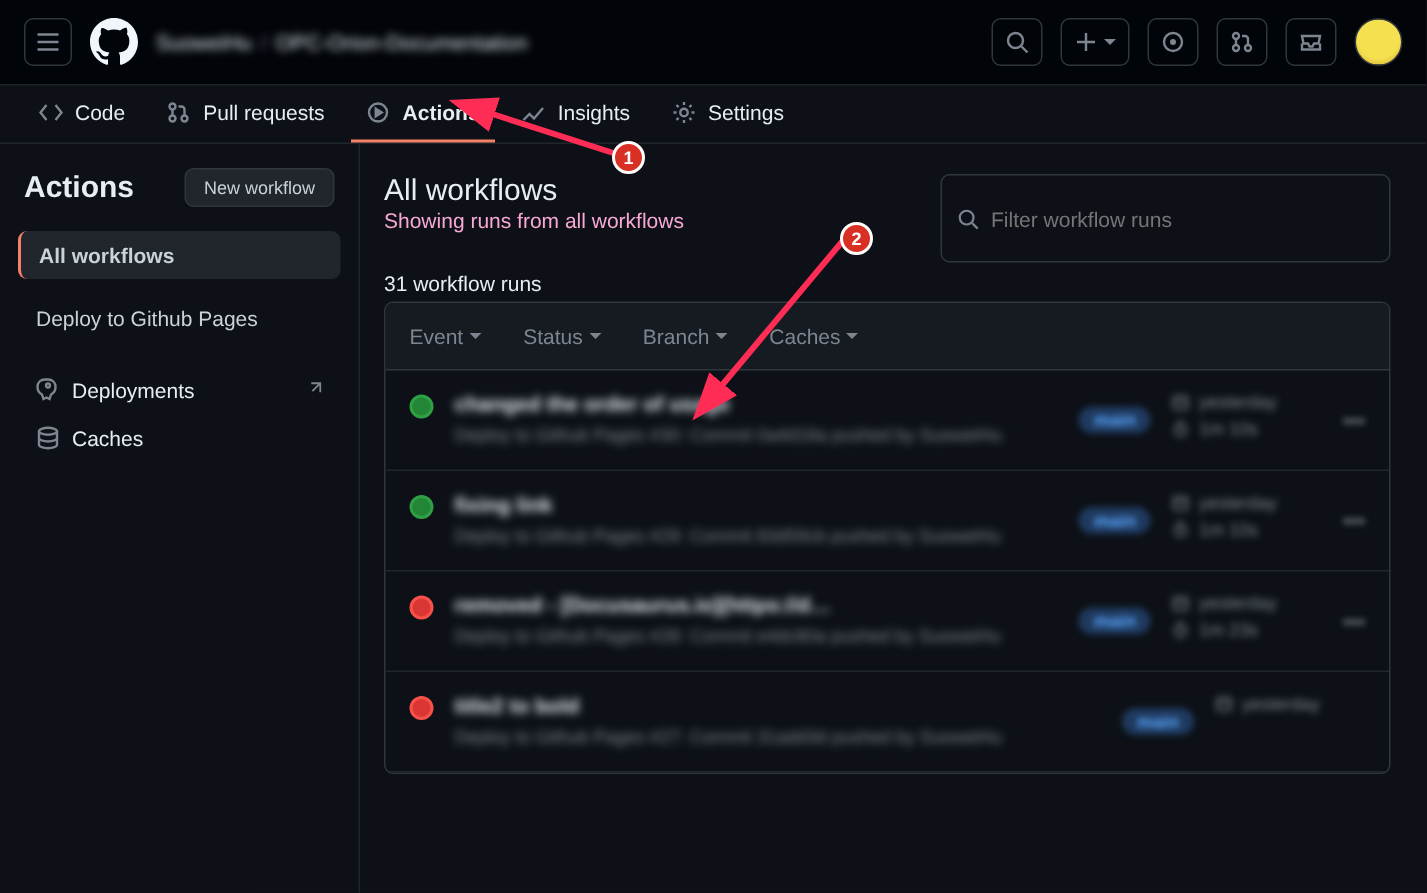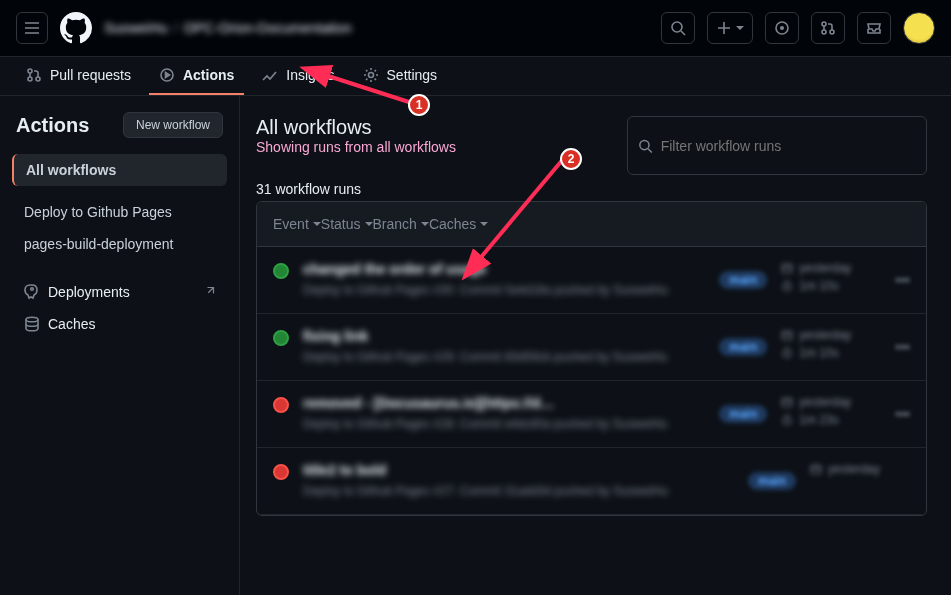--- a/index.html
+++ b/index.html
@@ -99,21 +99,21 @@
   padding: 5px 10px; width: 300px; color: #7d8590; margin-left: 36px;
 }
 .search-box input {
   background: transparent; border: none; outline: none; color: #e6edf3; width: 100%;
   font-size: 14px;
 }
 .run-count { font-weight: 400; margin-bottom: 4px; }
 
 .run-box { border: 1px solid #30363d; border-radius: 6px; overflow: hidden; }
 .filter-bar {
-  display: flex; padding: 14px 16px;
+  display: flex; gap: 28px; padding: 14px 16px;
   background: #161b22; border-bottom: 1px solid #30363d;
   color: #7d8590;
 }
 .filter { cursor: pointer; display: flex; align-items: center; gap: 4px; }
 .caret { width: 0; height: 0; border-left: 4px solid transparent; border-right: 4px solid transparent; border-top: 4px solid #7d8590; }
 
 .run-row {
   display: flex; align-items: flex-start; padding: 14px 16px;
   border-bottom: 1px solid #21262d; gap: 14px;
 }
@@ -192,20 +192,26 @@
         <path d="M2 4h12l-1 5h-3l-1 2H7l-1-2H3z"></path>
         <path d="M2 9v4h12V9"></path>
       </svg>
     </div>
   <div class="avatar"></div>
 </div>
 
 <div class="repo-nav">
   <div class="repo-tab">
       <svg class="tab-ic" viewBox="0 0 16 16">
+        <path d="M5 3L1 8l4 5M11 3l4 5-4 5"></path>
+      </svg>
+      <span>Code</span>
+    </div>
+  <div class="repo-tab">
+      <svg class="tab-ic" viewBox="0 0 16 16">
         <circle cx="4" cy="4" r="2"></circle>
         <circle cx="4" cy="12" r="2"></circle>
         <circle cx="12" cy="12" r="2"></circle>
         <path d="M4 6v4M12 10V6a2 2 0 00-2-2H8"></path>
       </svg>
       <span>Pull requests</span>
     </div>
   <div class="repo-tab active">
       <svg class="tab-ic" viewBox="0 0 16 16">
         <circle cx="8" cy="8" r="6"></circle>
@@ -230,21 +236,20 @@
 
 <div class="body">
   <div class="sidebar">
     <div class="sidebar-head">
       <div class="sidebar-title">Actions</div>
       <button class="new-wf-btn">New workflow</button>
     </div>
     <div class="side-item active">All workflows</div>
     <div style="height:10px"></div>
     <div class="side-item">Deploy to Github Pages</div>
-    <div class="side-item">pages-build-deployment</div>
     <div style="height:16px"></div>
     <div class="side-icon-row">
       <div class="left">
           <svg class="ic" viewBox="0 0 16 16">
             <path d="M8 1c3 0 5 2 5 5 0 2-1 4-3 5l-1 3-2-1-2 1-1-3c-2-1-3-3-3-5 0-3 2-5 5-5z"></path>
             <circle cx="8" cy="5" r="1.3"></circle>
           </svg>
           <span>Deployments</span>
         </div>
       <svg class="ic" viewBox="0 0 16 16" style="width:12px;height:12px">

